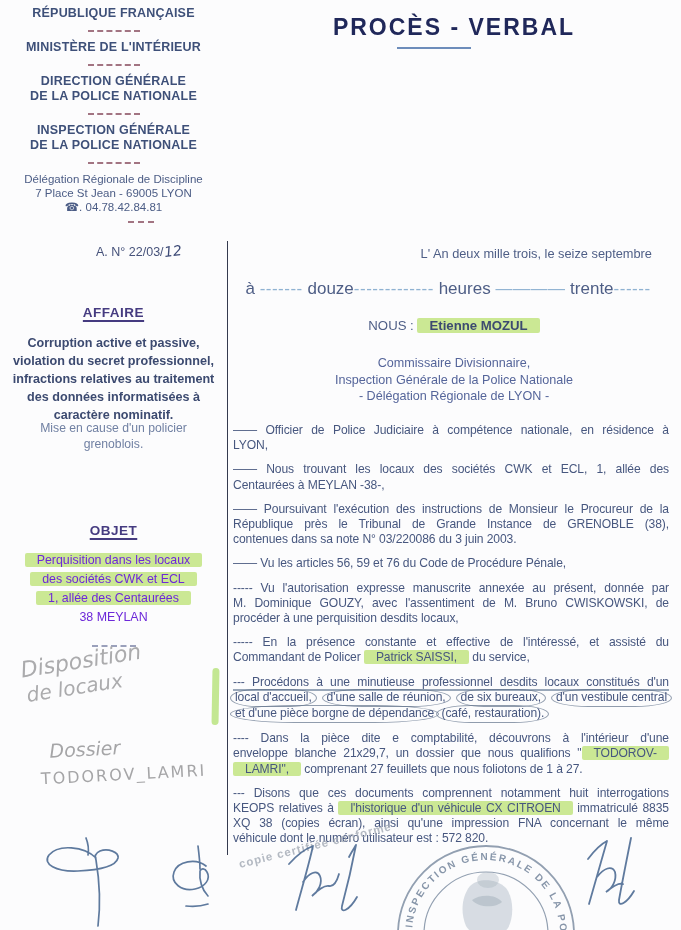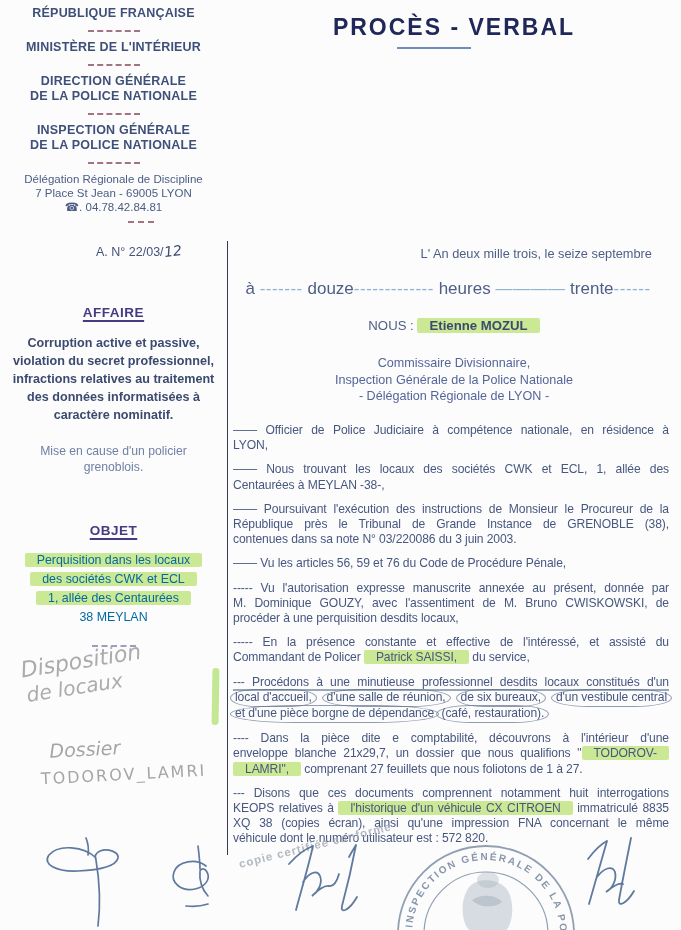--- a/index.html
+++ b/index.html
@@ -12,24 +12,24 @@
   .sep{width:52px;border-top:2px dashed #a27482;margin:9px auto 8px;}
   .sep.small{width:26px;margin:7px auto 0 128px;}
   .ref{position:absolute;top:243px;left:96px;font-size:12.5px;color:#46527a;white-space:nowrap;}
   .hand-num{display:inline-block;font-family:"DejaVu Sans",sans-serif;font-style:italic;
             font-size:14px;transform:rotate(-7deg);color:#3f4c78;}
   .heading{position:absolute;width:227px;text-align:center;font-size:13.5px;font-weight:bold;
            color:#453b80;text-decoration:underline;text-underline-offset:3px;
            text-decoration-thickness:1.5px;letter-spacing:.5px;}
   .affaire-body{position:absolute;top:334px;left:10px;width:207px;text-align:center;
                 font-size:12.6px;font-weight:bold;line-height:18px;color:#3c4a70;}
-  .affaire-note{position:absolute;top:443px;left:20px;width:187px;text-align:center;
+  .affaire-note{position:absolute;top:420px;left:20px;width:187px;text-align:center;
                 font-size:12.2px;line-height:16px;color:#7181a3;}
   .objet-lines{position:absolute;top:551px;left:0;width:227px;text-align:center;
-               font-size:12.4px;line-height:19px;color:#0369a1;}
+               font-size:12.4px;line-height:19px;color:#6d28d9;}
   .objet-lines .line{min-height:19px;}
   .dash-sep{width:44px;border-top:2px dashed #9aa0bb;margin:9px auto 0;}
   
   .hand1{position:absolute;top:648px;left:22px;transform:rotate(-9deg);color:#ababad;
          font-style:italic;font-family:"DejaVu Sans",sans-serif;}
   .hand1 .l1{font-size:22px;}
   .hand1 .l2{font-size:20px;padding-left:2px;margin-top:1px;}
   .hand2{position:absolute;top:736px;left:40px;transform:rotate(-3deg);color:#a5a5a7;
          font-family:"DejaVu Sans",sans-serif;}
   .hand2 .l1{font-size:19px;font-style:italic;padding-left:10px;}

